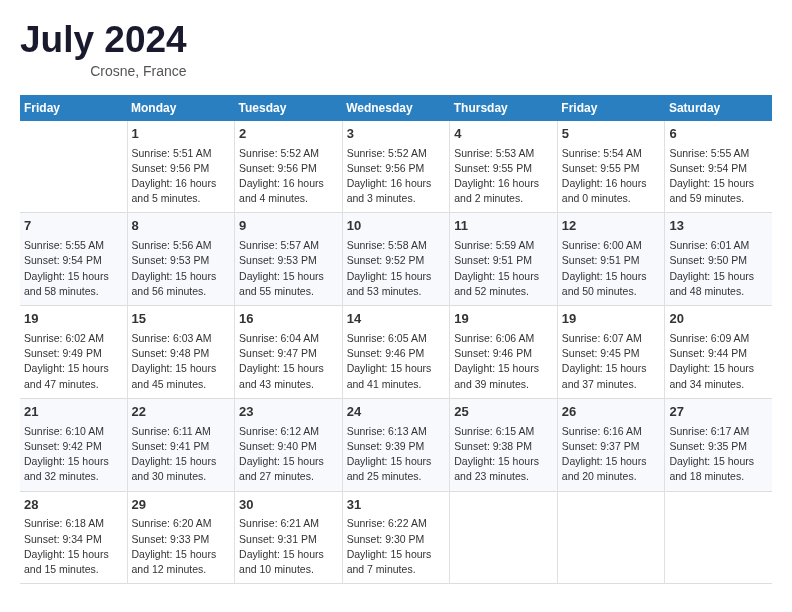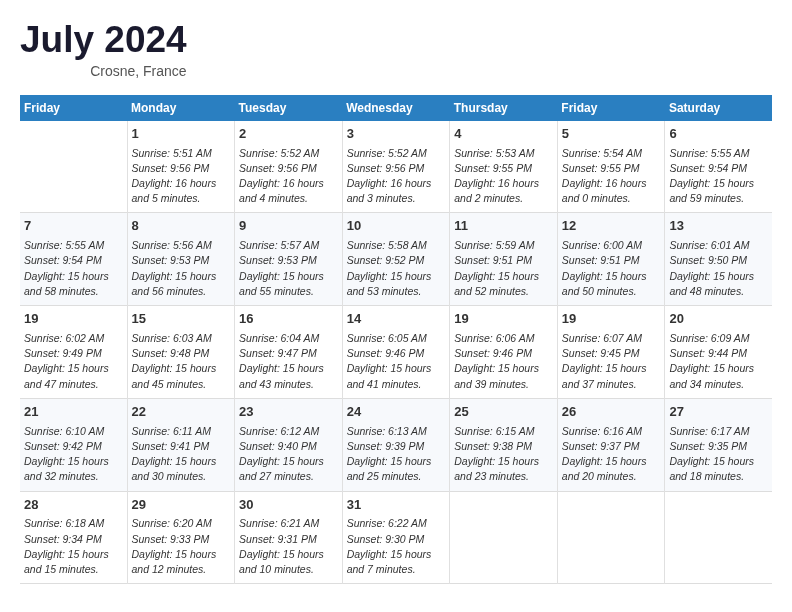--- a/index.html
+++ b/index.html
@@ -78,21 +78,20 @@
     }
     .day-num {
       font-weight: bold;
       font-size: 13px;
       display: block;
       margin-bottom: 2px;
     }
     .cell-info {
       font-size: 10.5px;
       color: #333;
-      font-style: italic;
     }
     tbody tr:nth-child(odd) {
       background: #fff;
     }
     tbody tr:nth-child(even) {
       background: #f7f9fc;
     }
     .empty-cell {
       background: #fff !important;
     }

